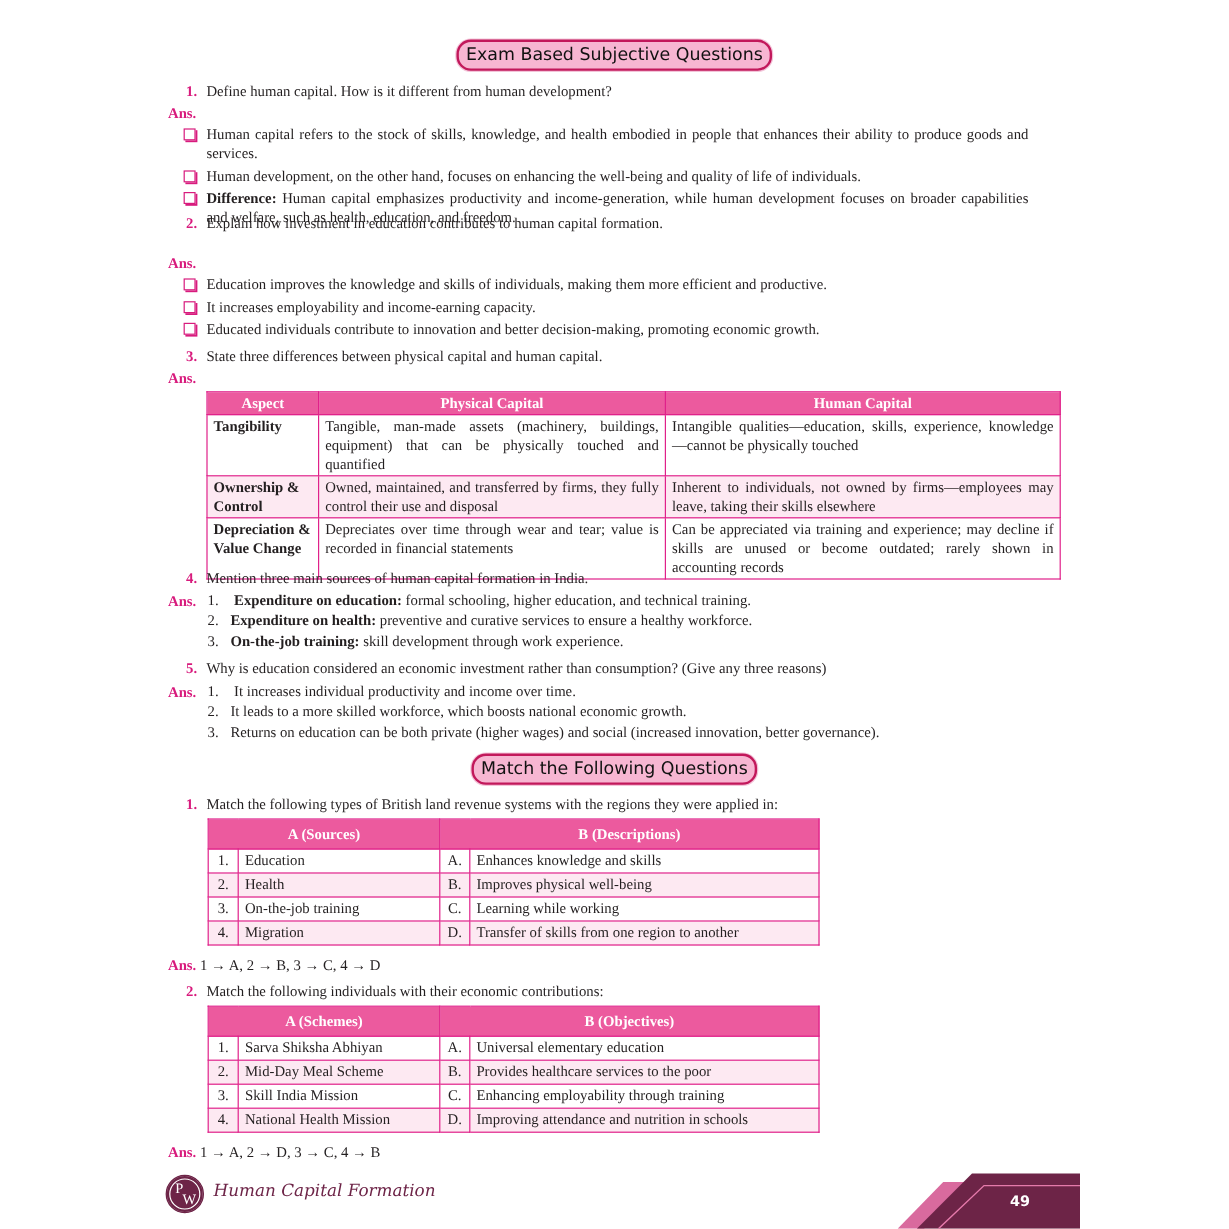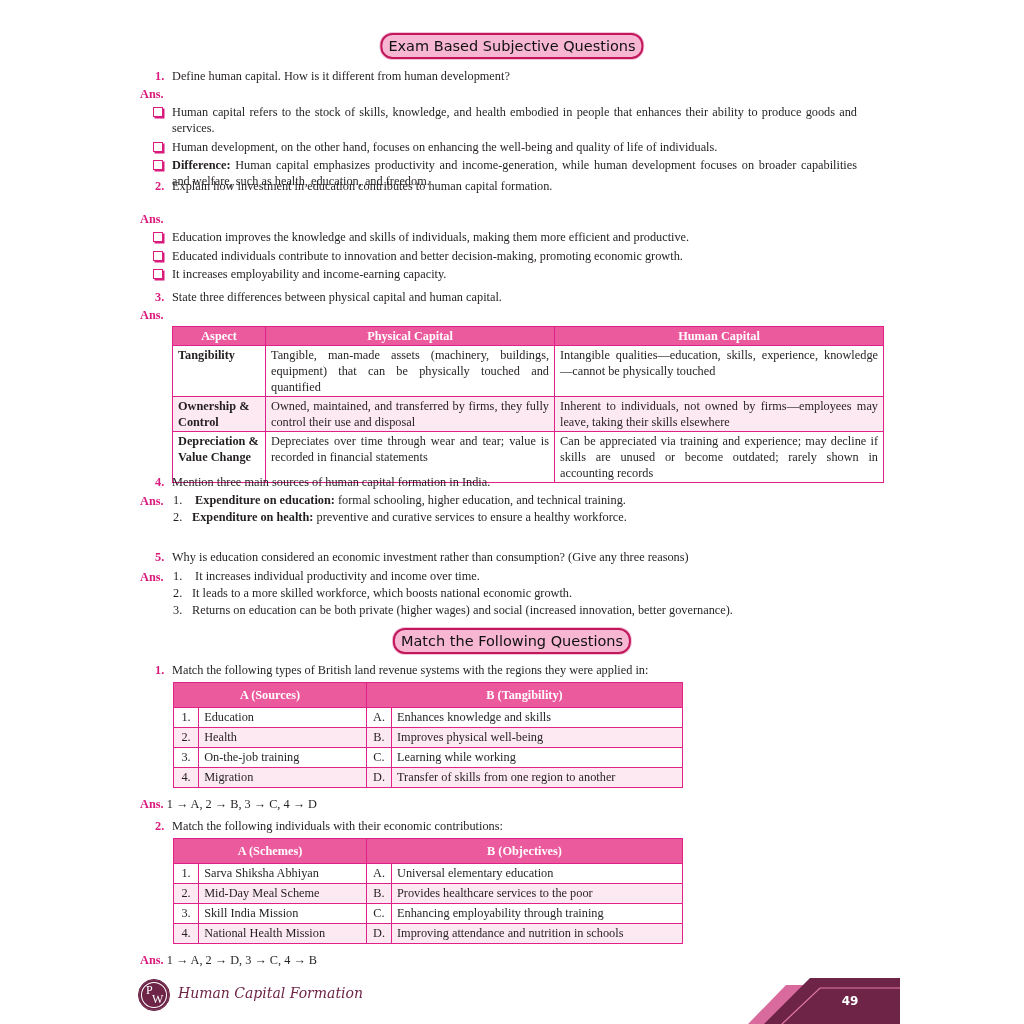--- a/index.html
+++ b/index.html
@@ -66,22 +66,22 @@
   <div class="bullet"><span class="box-icon"></span><span>Human development, on the other hand, focuses on enhancing the well-being and quality of life of individuals.</span></div>
   <div class="bullet"><span class="box-icon"></span><b>Difference:</b><span> Human capital emphasizes productivity and income-generation, while human development focuses on broader capabilities and welfare, such as health, education, and freedom.</span></div>
 </div>
 
 <div class="q" style="top:178px;">
   <span class="qnum">2.</span><span>Explain how investment in education contributes to human capital formation.</span>
 </div>
 <div class="ans" style="top:211px;">Ans.</div>
 <div class="bullets" style="top:229px;">
   <div class="bullet"><span class="box-icon"></span><span>Education improves the knowledge and skills of individuals, making them more efficient and productive.</span></div>
+  <div class="bullet"><span class="box-icon"></span><span>It increases employability and income-earning capacity.</span></div>
   <div class="bullet"><span class="box-icon"></span><span>Educated individuals contribute to innovation and better decision-making, promoting economic growth.</span></div>
-  <div class="bullet"><span class="box-icon"></span><span>It increases employability and income-earning capacity.</span></div>
 </div>
 
 <div class="q" style="top:289px;font-family:Liberation Serif, serif;">
   <span class="qnum">3.</span><span>State three differences between physical capital and human capital.</span>
 </div>
 <div class="ans" style="top:307px;">Ans.</div>
 <table class="cmp" style="left:172px; top:326px; width:712px;">
   <thead>
     <tr>
       <th style="width:92px;">Aspect</th>
@@ -108,20 +108,21 @@
   </tbody>
 </table>
 
 <div class="q" style="top:474px;">
   <span class="qnum">4.</span><span>Mention three main sources of human capital formation in India.</span>
 </div>
 <div class="ans" style="top:493px;">Ans.</div>
 <div class="numlist" style="top:492px;">
   <div class="num-item"><span class="n">1.</span> <b>Expenditure on education:</b><span> formal schooling, higher education, and technical training.</span></div>
   <div class="num-item"><span class="n">2.</span><b>Expenditure on health:</b><span> preventive and curative services to ensure a healthy workforce.</span></div>
+  <div class="num-item"><span class="n">3.</span><b>On-the-job training:</b><span> skill development through work experience.</span></div>
 </div>
 
 <div class="q" style="top:549px;">
   <span class="qnum">5.</span><span>Why is education considered an economic investment rather than consumption? (Give any three reasons)</span>
 </div>
 <div class="ans" style="top:569px;">Ans.</div>
 <div class="numlist" style="top:568px;">
   <div class="num-item"><span class="n">1.</span> <span>It increases individual productivity and income over time.</span></div>
   <div class="num-item"><span class="n">2.</span><span>It leads to a more skilled workforce, which boosts national economic growth.</span></div>
   <div class="num-item"><span class="n">3.</span><span>Returns on education can be both private (higher wages) and social (increased innovation, better governance).</span></div>
@@ -129,21 +130,21 @@
 
 <div class="section-title" style="top:628px;">Match the Following Questions</div>
 
 <div class="q" style="top:662px;">
   <span class="qnum">1.</span><span>Match the following types of British land revenue systems with the regions they were applied in:</span>
 </div>
 <table class="mt" style="left:173px; top:682px; width:510px;">
   <thead>
     <tr>
       <th colspan="2" style="width:192px; height:24px;">A (Sources)</th>
-      <th colspan="2" style="height:24px;">B (Tangibility)</th>
+      <th colspan="2" style="height:24px;">B (Descriptions)</th>
     </tr>
   </thead>
   <tbody>
     <tr>
       <td class="idx">1.</td>
         <td style="width:156px;">Education</td>
       <td class="idx">A.</td>
         <td>Enhances knowledge and skills</td>
     </tr>
     <tr class="alt">

